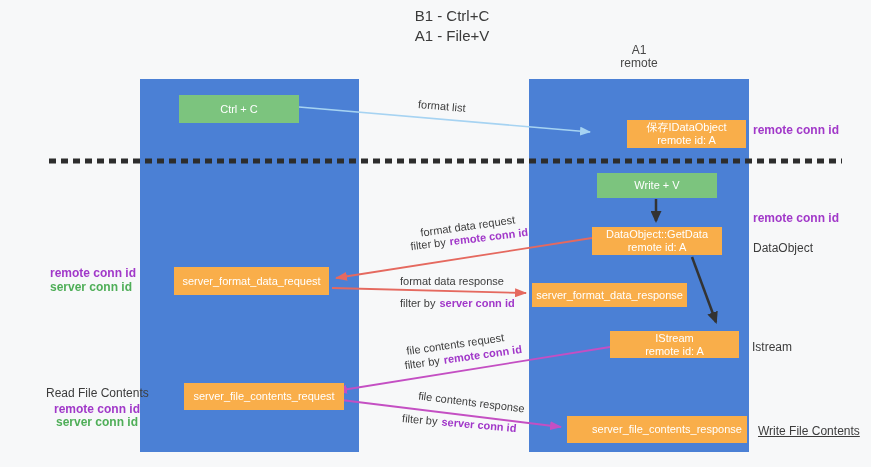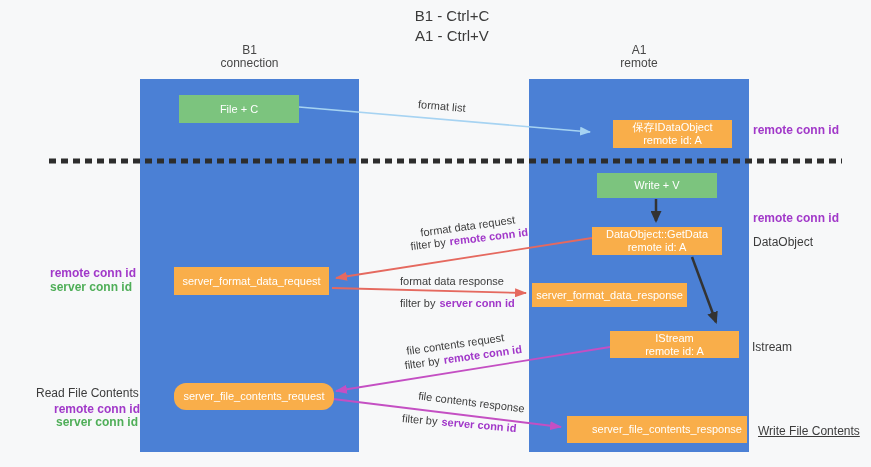--- a/index.html
+++ b/index.html
@@ -35,27 +35,23 @@
   .alabel .purple{color:var(--label_purple);}
   .sp{margin-right:4px;}
 </style>
 </head>
 <body>
 
 <div class="canvas">
 
   <div class="abs title-block center">
     <div>B1 - Ctrl+C</div>
-    <div>A1 - Ctrl+V</div>
+    <div>A1 - File+V</div>
   </div>
 
-  <div class="abs col-header left center">
-    <div>B1</div>
-    <div>connection</div>
-  </div>
   <div class="abs col-header right center">
     <div>A1</div>
     <div>remote</div>
   </div>
 
   <div class="abs lifeline left"></div>
   <div class="abs lifeline right"></div>
 
   <svg class="abs overlay" viewBox="0 0 871 467">
     <defs>
@@ -84,24 +80,24 @@
     <line x1="570" y1="238" x2="314" y2="278" stroke-width="1.8" marker-end="url(#ah-red)" stroke="#e5695f"></line>
 
     <line x1="310" y1="288" x2="504" y2="293" stroke-width="1.8" marker-end="url(#ah-red)" stroke="#e5695f"></line>
 
     <line x1="588" y1="347" x2="314" y2="391" stroke-width="1.8" marker-end="url(#ah-magenta)" stroke="#c44fc3"></line>
 
     <line x1="311" y1="399" x2="539" y2="427" stroke-width="1.8" marker-end="url(#ah-magenta)" stroke="#c44fc3"></line>
   </svg>
 
   <div class="abs box green" style="left:157px;top:95px;width:120px;height:28px;">
-    <div>File + C</div>
+    <div>Ctrl + C</div>
   </div>
 
-  <div class="abs box orange" style="left:591px;top:120px;width:119px;height:28px;">
+  <div class="abs box orange" style="left:605px;top:120px;width:119px;height:28px;">
     <div>保存IDataObject</div>
     <div>remote id: A</div>
   </div>
 
   <div class="abs box green" style="left:575px;top:173px;width:120px;height:25px;">
     <div>Write + V</div>
   </div>
 
   <div class="abs box orange" style="left:570px;top:227px;width:130px;height:28px;">
     <div>DataObject::GetData</div>
@@ -114,37 +110,37 @@
 
   <div class="abs box orange" style="left:510px;top:283px;width:155px;height:24px;">
     <div>server_format_data_response</div>
   </div>
 
   <div class="abs box orange" style="left:588px;top:331px;width:129px;height:27px;">
     <div>IStream</div>
     <div>remote id: A</div>
   </div>
 
-  <div class="abs box orange" style="left:152px;top:383px;width:160px;height:27px;border-radius:12px;">
+  <div class="abs box orange" style="left:162px;top:383px;width:160px;height:27px;">
     <div>server_file_contents_request</div>
   </div>
 
   <div class="abs box orange" style="left:545px;top:416px;width:160px;height:27px;padding-left:20px;">
     <div>server_file_contents_response</div>
   </div>
 
   <div class="abs slabel purple" style="left:731px;top:123px;">remote conn id</div>
   <div class="abs slabel purple" style="left:731px;top:211px;">remote conn id</div>
-  <div class="abs slabel" style="left:731px;top:235px;">DataObject</div>
+  <div class="abs slabel" style="left:731px;top:241px;">DataObject</div>
   <div class="abs slabel" style="left:730px;top:340px;">Istream</div>
   <div class="abs slabel" style="left:736px;top:424px;text-decoration:underline;">Write File Contents</div>
 
   <div class="abs slabel purple" style="left:28px;top:266px;">remote conn id</div>
   <div class="abs slabel greentxt" style="left:28px;top:280px;">server conn id</div>
-  <div class="abs slabel" style="left:14px;top:386px;">Read File Contents</div>
+  <div class="abs slabel" style="left:24px;top:386px;">Read File Contents</div>
   <div class="abs slabel purple" style="left:32px;top:402px;">remote conn id</div>
   <div class="abs slabel greentxt" style="left:34px;top:415px;">server conn id</div>
 
   <div class="abs alabel" style="left:396px;top:100px;transform:rotate(5deg);">format list</div>
 
   <div class="abs alabel" style="left:398px;top:220px;transform:rotate(-8deg);">format data request</div>
   <div class="abs alabel" style="left:388px;top:233px;transform:rotate(-7deg);">
     <span class="sp">filter by</span><span class="purple bold">remote conn id</span>
   </div>
 

